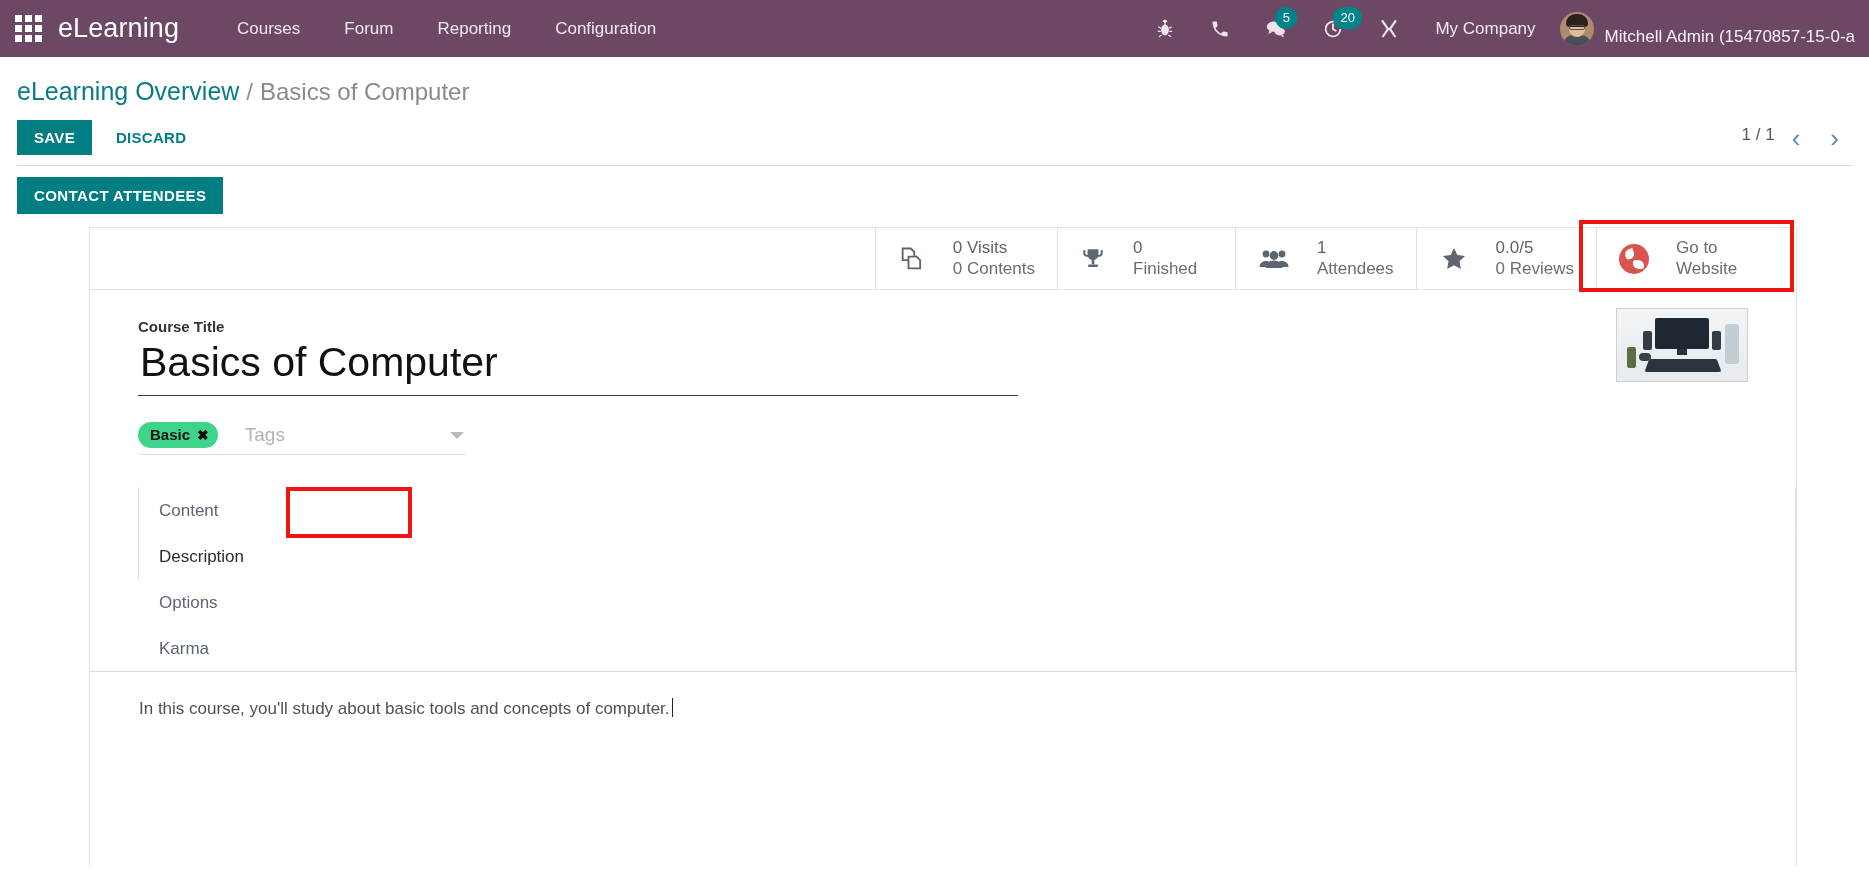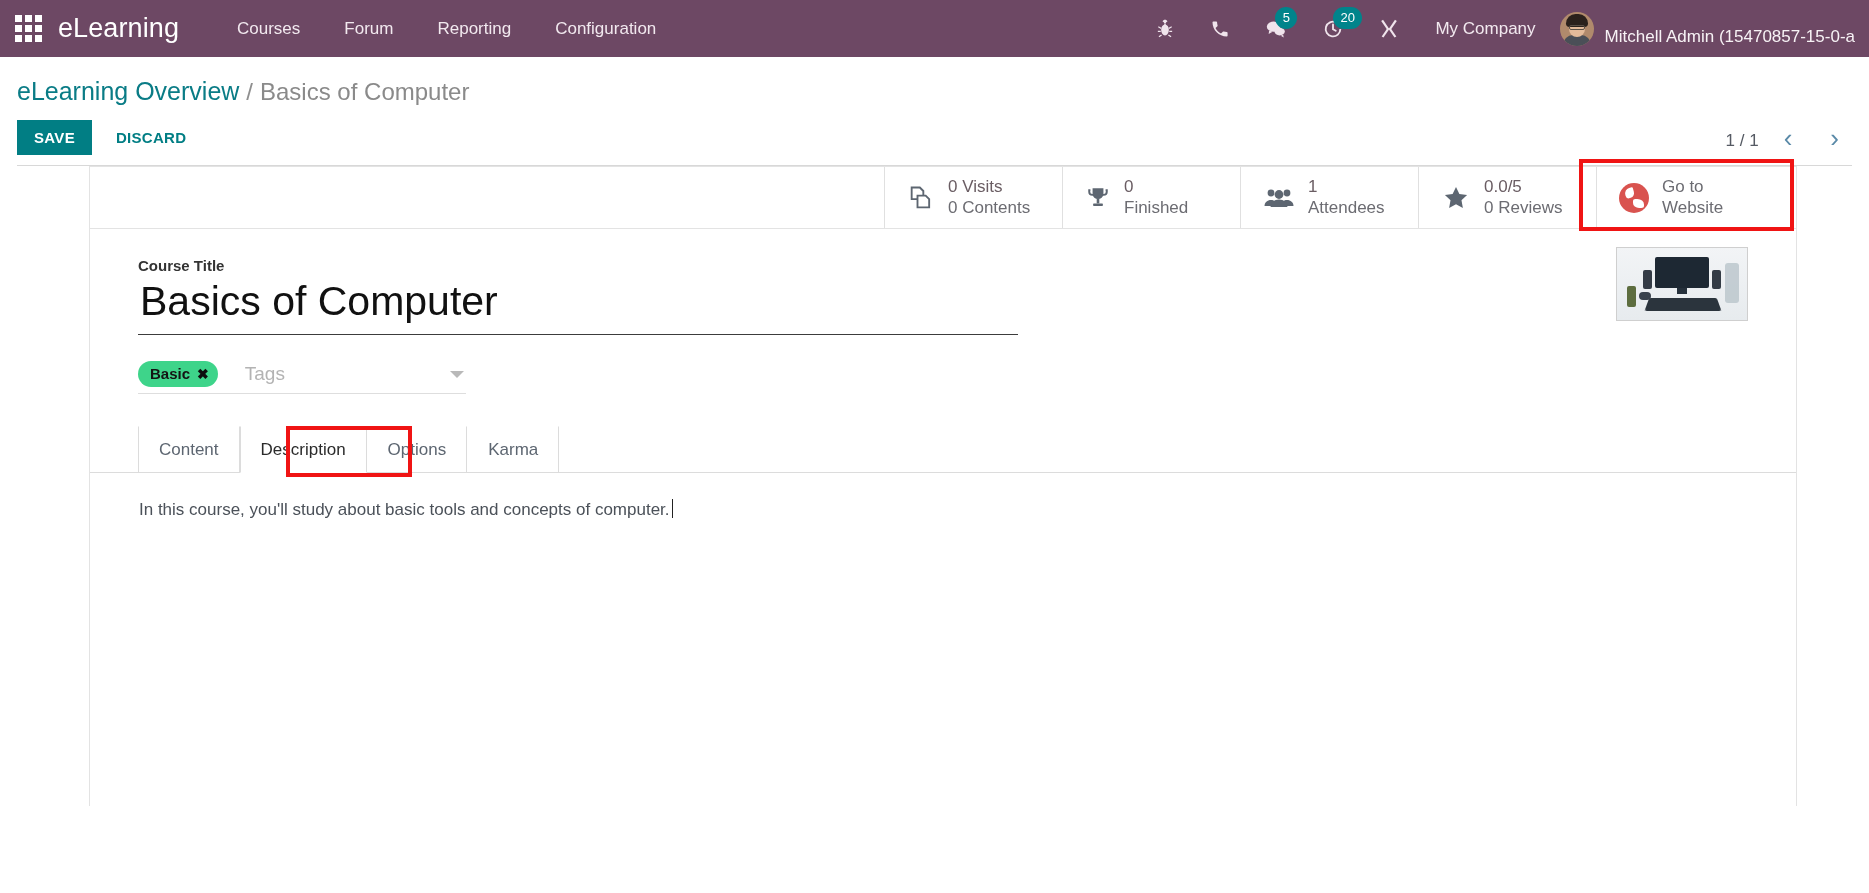--- a/index.html
+++ b/index.html
@@ -146,22 +146,22 @@
     font-size: 15px;
     font-weight: 700;
     letter-spacing: .3px;
     padding: 9px 16px;
     border: none;
     margin-left: 8px;
     cursor: pointer;
   }
   .pager {
     margin-left: auto;
-    display: flex; align-items: flex-end;
-    gap: 12px;
+    display: flex; align-items: flex-start;
+    gap: 4px;
     padding-right: 0;
   }
   .pager-count { font-size: 17px; color: #555a63; white-space: nowrap; }
   .pager-arrow {
     color: #5a8aa8;
     font-size: 26px;
     line-height: 1;
     padding: 0 13px;
     cursor: pointer;
     user-select: none;
@@ -204,21 +204,21 @@
     display: flex;
     align-items: center;
     gap: 13px;
     padding: 0 22px;
     border-left: 1px solid #e0e0e0;
     min-width: 178px;
     cursor: pointer;
     background: #ffffff;
   }
   .stat-btn .stat-icon { color: #5d6671; display: flex; align-items: center; }
-  .stat-text { display: flex; flex-direction: column; line-height: 1.22; }
+  .stat-text { display: flex; flex-direction: column; line-height: 1.22; margin-left: 14px; }
   .stat-text .l1 { font-size: 17px; color: #6a5d63; white-space: nowrap; }
   .stat-text .l2 { font-size: 17px; color: #6c6c72; white-space: nowrap; }
   .stat-btn.website { min-width: 200px; }
   .stat-btn.website .l1, .stat-btn.website .l2 { color: #6c6c72; }
 
   .highlight-box {
     position: absolute;
     border: 4px solid #f01414;
     pointer-events: none;
     z-index: 5;
@@ -311,20 +311,21 @@
     cursor: pointer;
   }
 
   
   .notebook { margin-top: 32px; }
   .nb-tabs {
     display: flex;
     border-bottom: 1px solid #dcdcdc;
     padding-left: 48px;
     position: relative;
+    flex-direction: column;
   }
   .nb-tab {
     font-size: 17px;
     color: #5d6671;
     padding: 13px 20px 12px;
     cursor: pointer;
     border: 1px solid transparent;
     margin-bottom: -1px;
     background: transparent;
     white-space: nowrap;
@@ -488,20 +489,23 @@
 
     <div class="pager">
       <span class="pager-count">1 / 1</span>
       <span class="pager-arrow">‹</span>
       <span class="pager-arrow">›</span>
     </div>
   </div>
 
   <div class="cp-divider"></div>
 
+  <div class="action-row">
+    <button class="btn-contact">CONTACT ATTENDEES</button>
+  </div>
 </div>
 
 <div class="sheet-wrap">
   <div class="sheet">
 
     <div class="button-box">
 
       <div class="stat-btn">
         <span class="stat-icon">
           <svg width="28" height="28" viewBox="0 0 24 24" fill="none" stroke="#5d6671" stroke-width="1.6">

